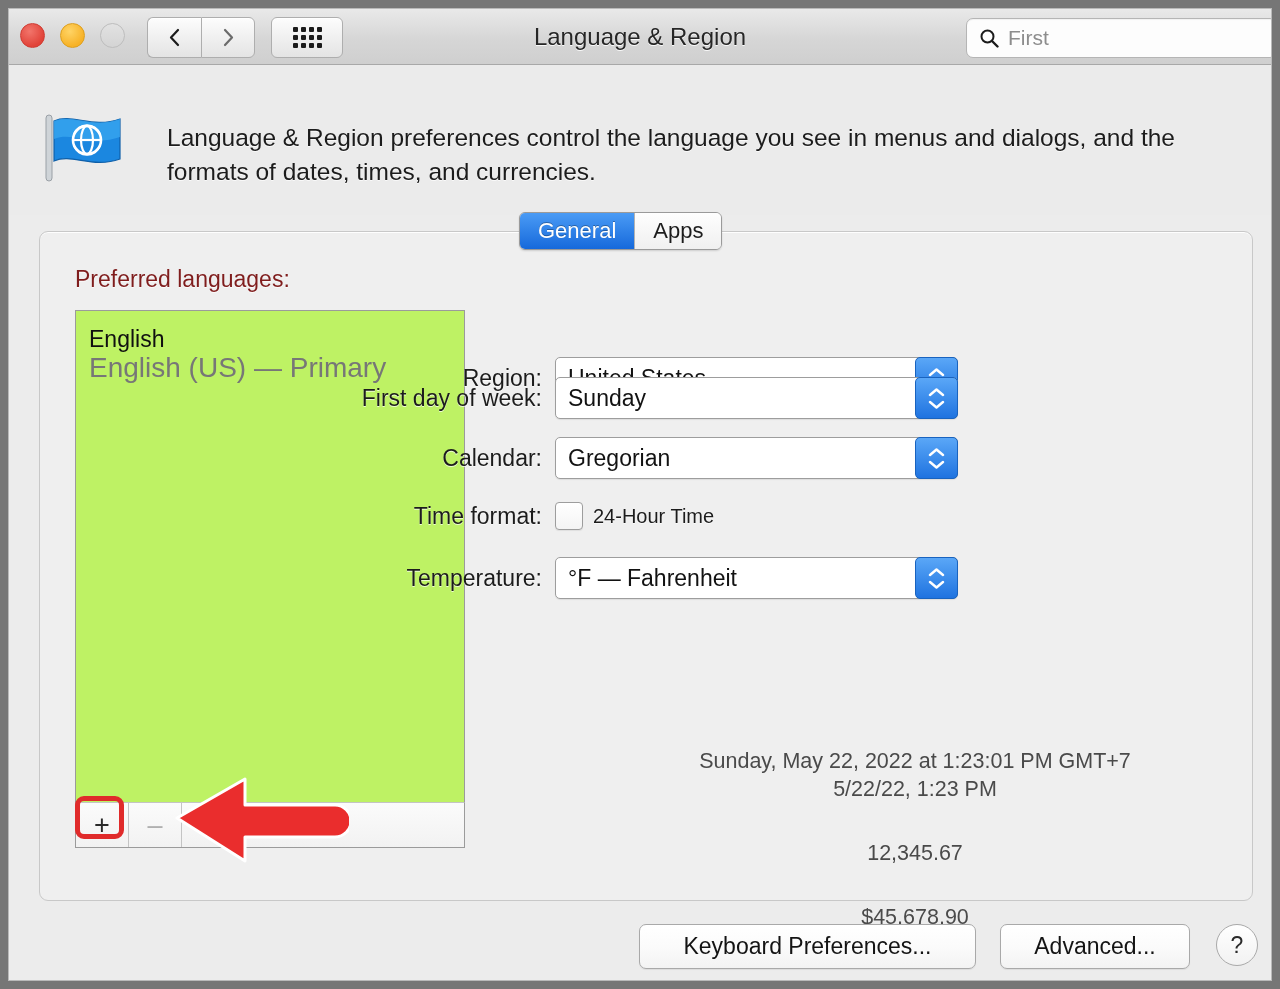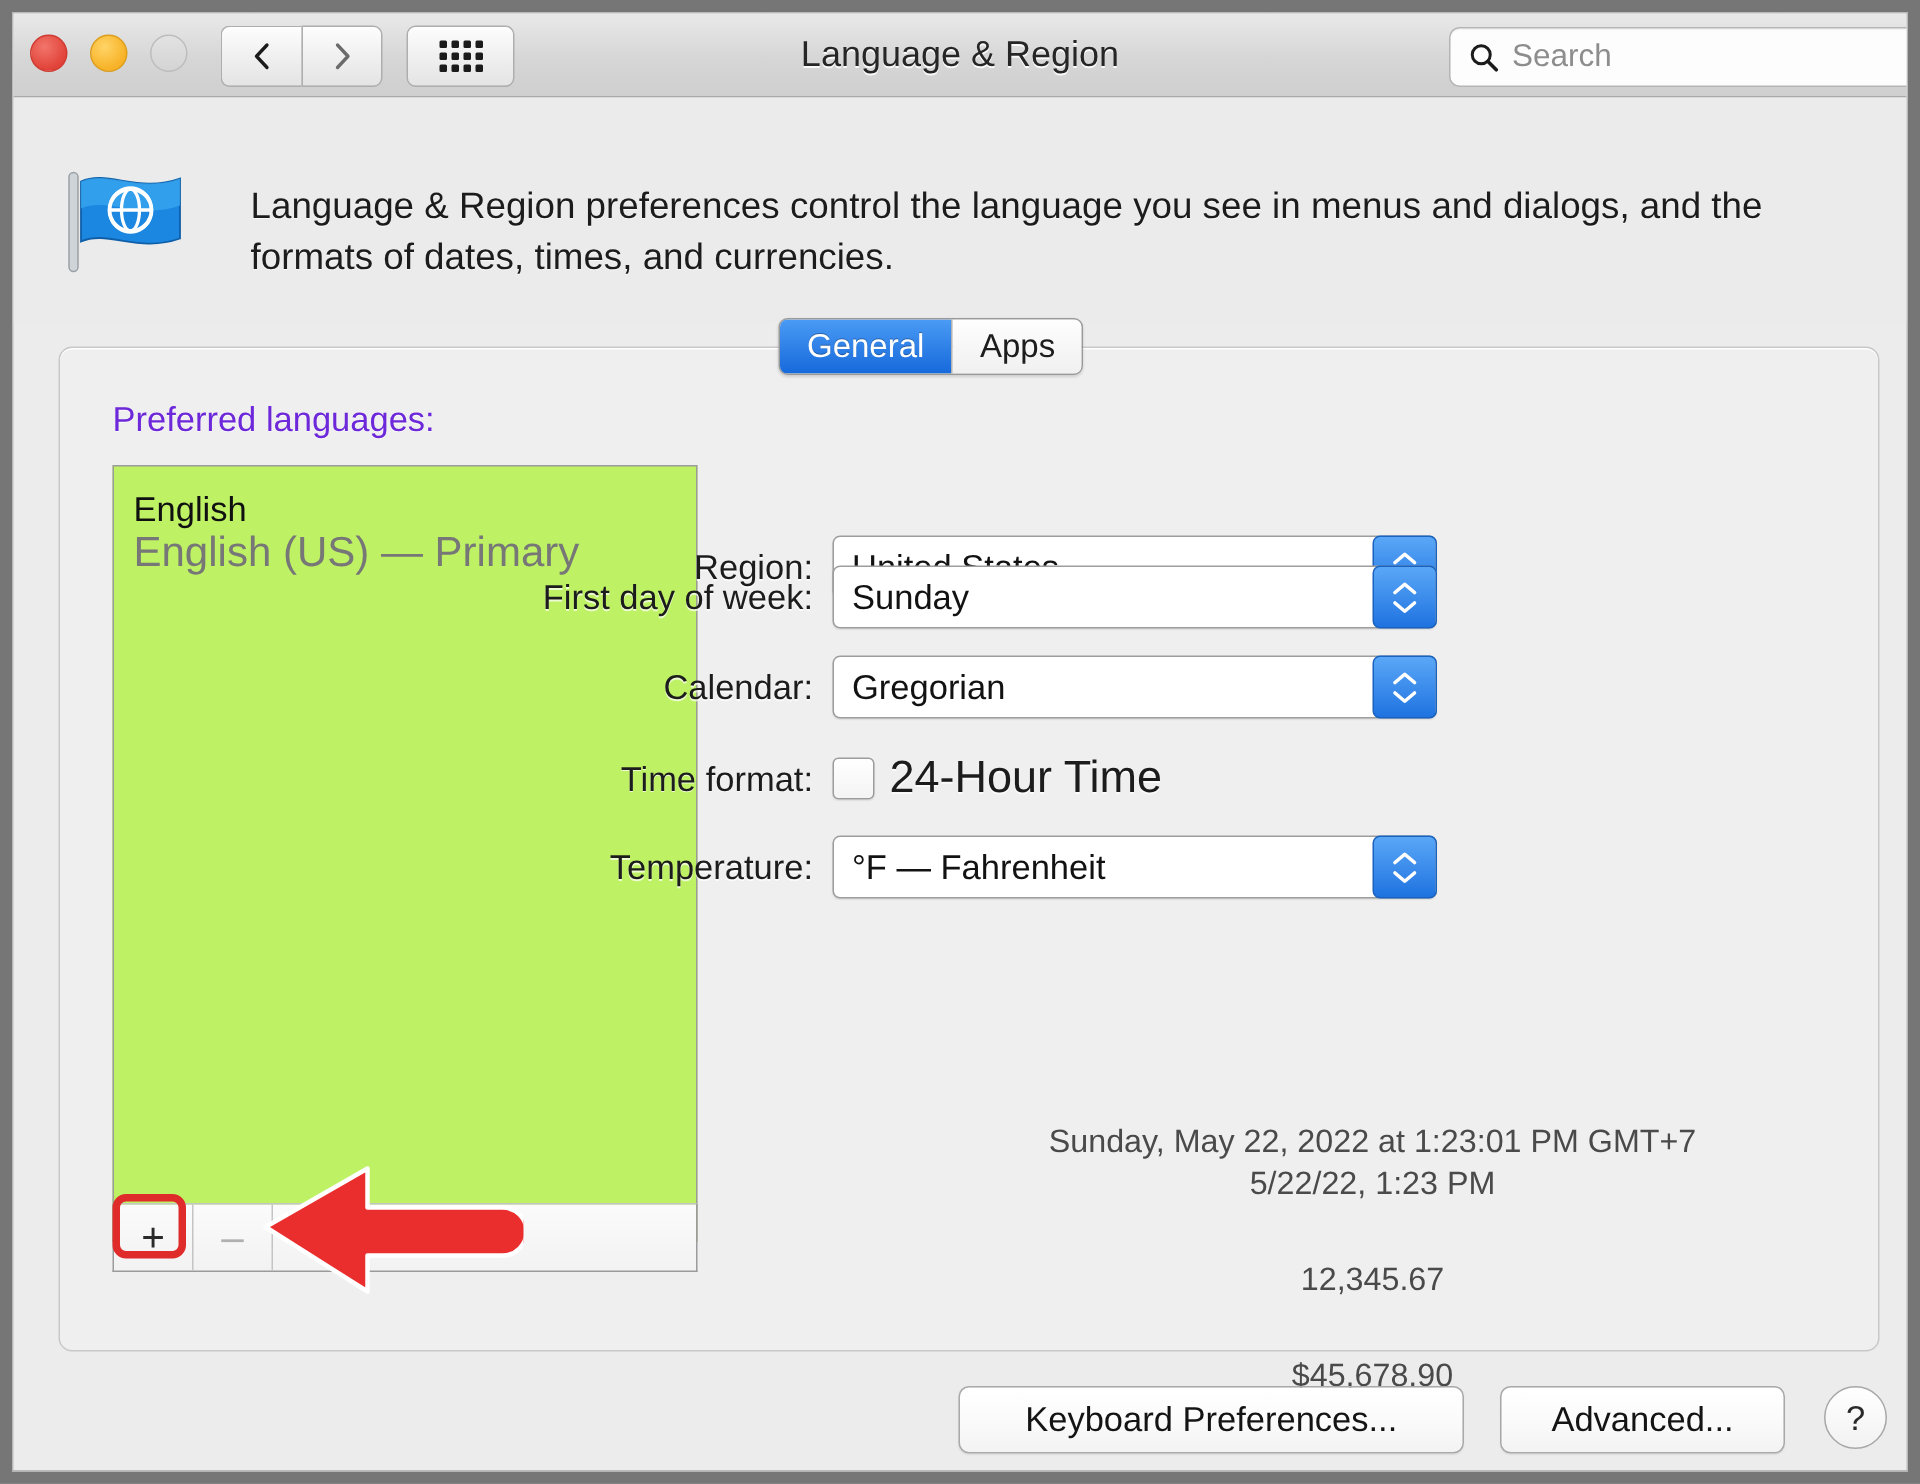--- a/index.html
+++ b/index.html
@@ -176,21 +176,21 @@
     border: 1px solid #c8c8c8;
     border-radius: 9px;
     box-sizing: border-box;
     box-shadow: 0 1px 0 rgba(255,255,255,0.9) inset;
   }
 
   #pref-label {
     position: absolute;
     left: 35px; top: 34px;
     font-size: 23px;
-    color: #6d28d9;
+    color: #7f1d1d;
     text-shadow: 0 1px 0 rgba(255,255,255,0.7);
   }
 
   #lang-list {
     position: absolute;
     left: 35px; top: 78px;
     width: 390px; height: 518px;
     background: #bef264;
     border: 1px solid #9b9b9b;
     box-sizing: border-box;
@@ -298,21 +298,21 @@
   .checkbox {
     width: 28px; height: 28px;
     background: linear-gradient(to bottom, #ffffff, #f4f4f4);
     border: 1px solid #9d9d9d;
     border-radius: 4px;
     box-sizing: border-box;
     box-shadow: 0 1px 1px rgba(0,0,0,0.07);
   }
   .check-label {
     margin-left: 10px;
-    font-size: 30px;
+    font-size: 20px;
     color: #1c1c1c;
     text-shadow: 0 1px 0 rgba(255,255,255,0.7);
   }
 
   
   #preview {
     position: absolute;
     left: 585px; top: 515px;
     width: 580px;
     text-align: center;
@@ -403,21 +403,21 @@
 
       <div id="win-title">Language &amp; Region</div>
 
       <div id="searchbox">
         <span id="search-icon">
           <svg width="20" height="20" viewBox="0 0 20 20">
             <circle cx="8.5" cy="8.5" r="6" fill="none" stroke="#1b1b1b" stroke-width="2"></circle>
             <line x1="13" y1="13" x2="18.5" y2="18.5" stroke="#1b1b1b" stroke-width="2.4" stroke-linecap="round"></line>
           </svg>
         </span>
-        <span id="search-placeholder">Search</span>
+        <span id="search-placeholder">First</span>
       </div>
     </div>
 
     <div id="header-area">
       <span id="flag-icon">
         <svg width="88" height="74" viewBox="0 0 88 74">
           <rect x="4" y="4" width="6" height="66" rx="3" fill="#cfd4d8" stroke="#9aa0a6" stroke-width="1"></rect>
           <path d="M12 10 C30 2, 50 18, 78 8 L78 48 C50 58, 30 42, 12 50 Z" fill="#1b87e0" stroke="#0f5fa8" stroke-width="1.2"></path>
           <path d="M12 10 C30 2, 50 18, 78 8 L78 26 C50 36, 30 20, 12 28 Z" fill="#3aa7f0" opacity="0.75"></path>
           <g transform="translate(45,29)">

